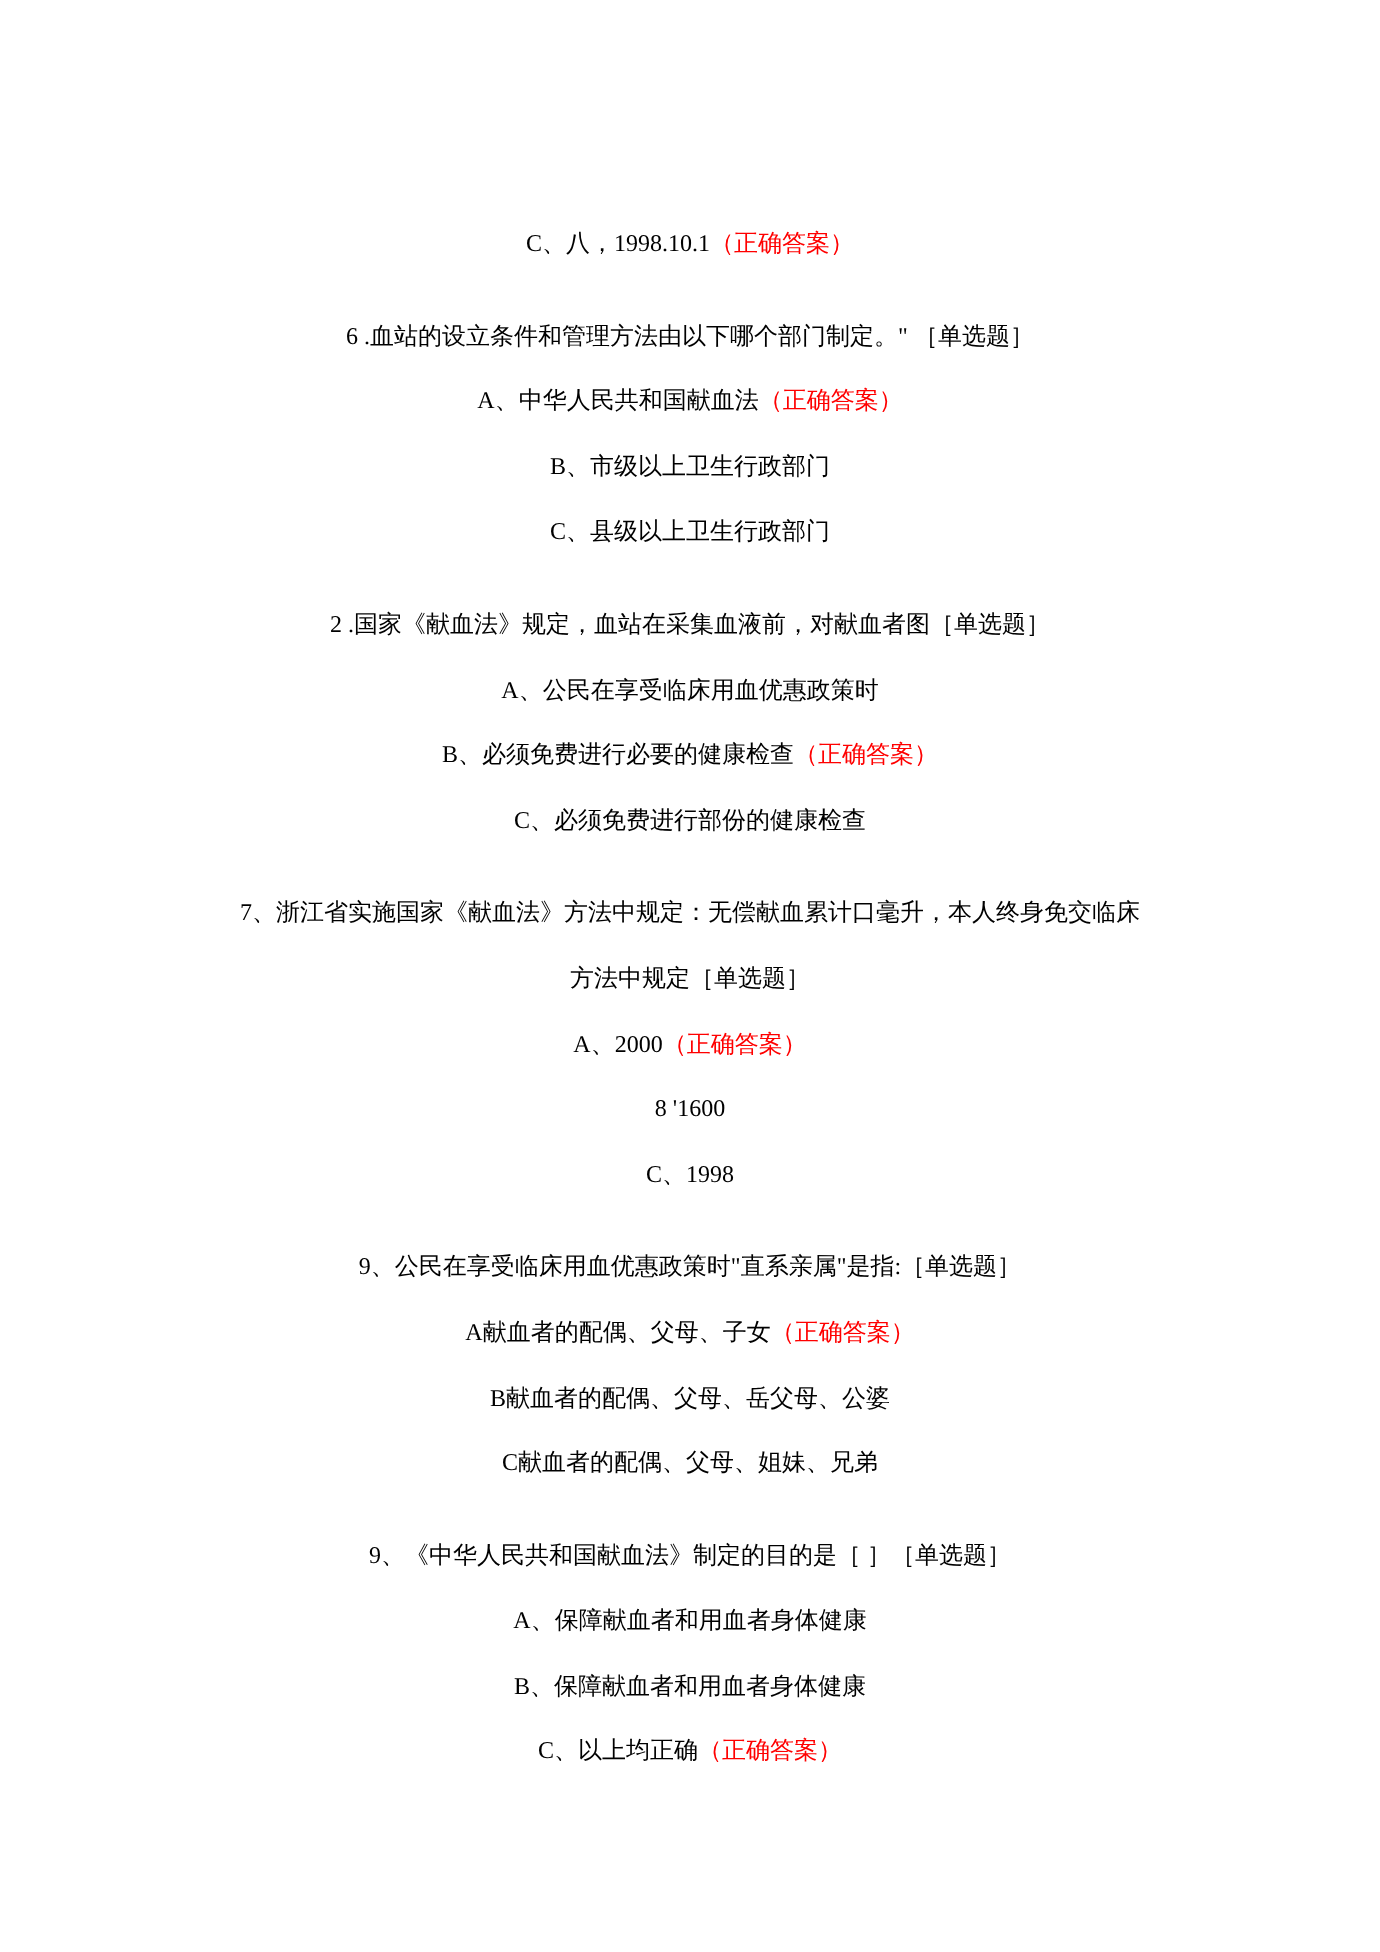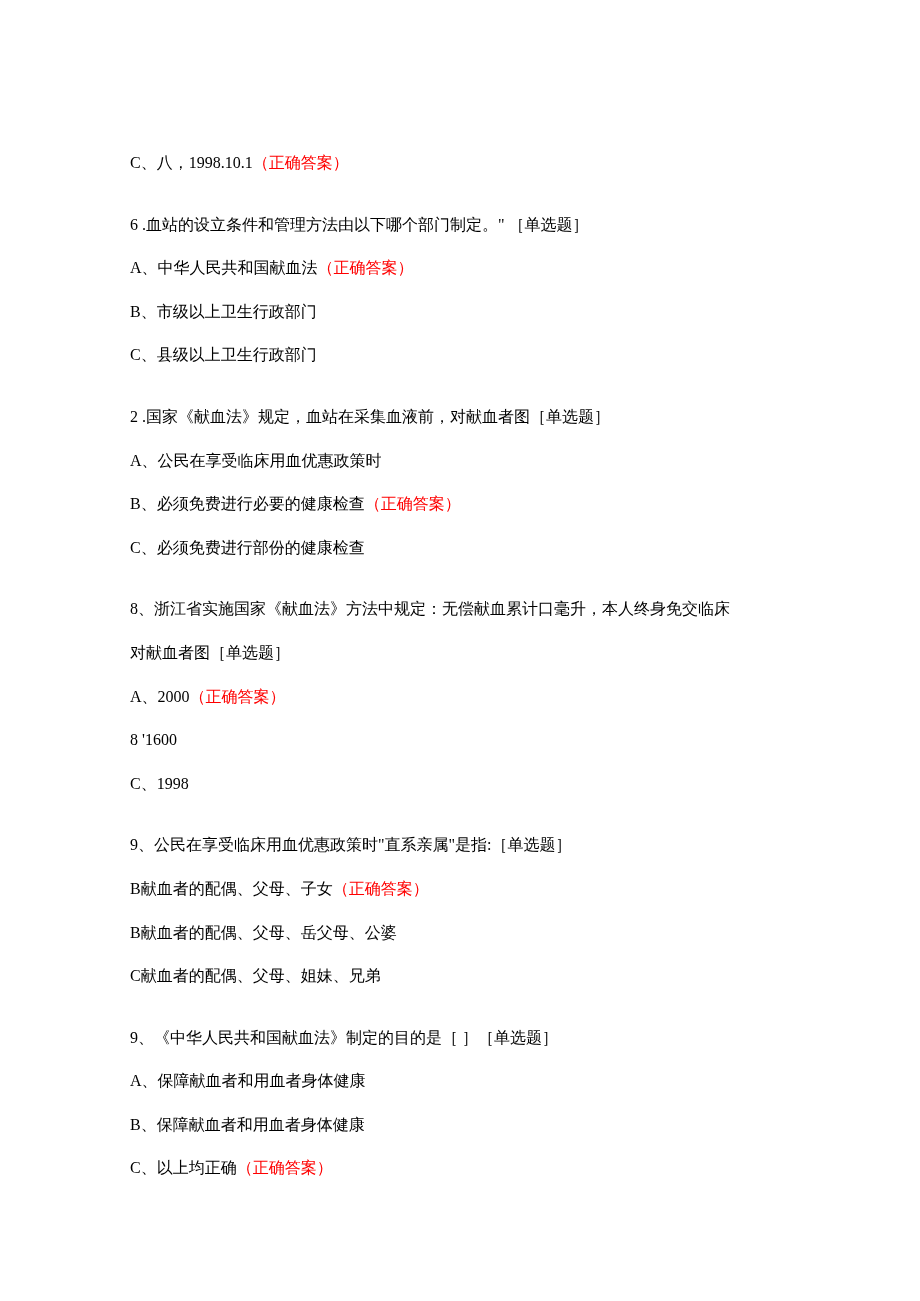--- a/index.html
+++ b/index.html
@@ -11,20 +11,21 @@
       background: #ffffff;
       font-family: "SimSun", "宋体", serif;
       font-size: 16px;
       line-height: 1.6;
       color: #000000;
       padding: 150px 130px 80px 130px;
       width: 920px;
     }
     .line {
       margin-bottom: 18px;
+      text-align: center;
     }
     .question-gap {
       margin-top: 36px;
     }
     .answer-mark {
       color: #ff0000;
     }
   </style>
 </head>
 <body>
@@ -40,31 +41,31 @@
 <div class="line">B、市级以上卫生行政部门</div>
 <div class="line">C、县级以上卫生行政部门</div>
 
 <div class="line question-gap">2  .国家《献血法》规定，血站在采集血液前，对献血者图［单选题］</div>
 <div class="line">A、公民在享受临床用血优惠政策时</div>
 <div class="line">
   <span>B、必须免费进行必要的健康检查</span><span class="answer-mark">（正确答案）</span>
 </div>
 <div class="line">C、必须免费进行部份的健康检查</div>
 
-<div class="line question-gap">8、浙江省实施国家《献血法》方法中规定：无偿献血累计口毫升，本人终身免交临床</div>
-<div class="line">对献血者图［单选题］</div>
+<div class="line question-gap">7、浙江省实施国家《献血法》方法中规定：无偿献血累计口毫升，本人终身免交临床</div>
+<div class="line">方法中规定［单选题］</div>
 <div class="line">
   <span>A、2000</span><span class="answer-mark">（正确答案）</span>
 </div>
 <div class="line">8   '1600</div>
 <div class="line">C、1998</div>
 
 <div class="line question-gap">9、公民在享受临床用血优惠政策时"直系亲属"是指:［单选题］</div>
 <div class="line">
-  <span>B献血者的配偶、父母、子女</span><span class="answer-mark">（正确答案）</span>
+  <span>A献血者的配偶、父母、子女</span><span class="answer-mark">（正确答案）</span>
 </div>
 <div class="line">B献血者的配偶、父母、岳父母、公婆</div>
 <div class="line">C献血者的配偶、父母、姐妹、兄弟</div>
 
 <div class="line question-gap">9、《中华人民共和国献血法》制定的目的是［ ］［单选题］</div>
 <div class="line">A、保障献血者和用血者身体健康</div>
 <div class="line">B、保障献血者和用血者身体健康</div>
 <div class="line">
   <span>C、以上均正确</span><span class="answer-mark">（正确答案）</span>
 </div>

